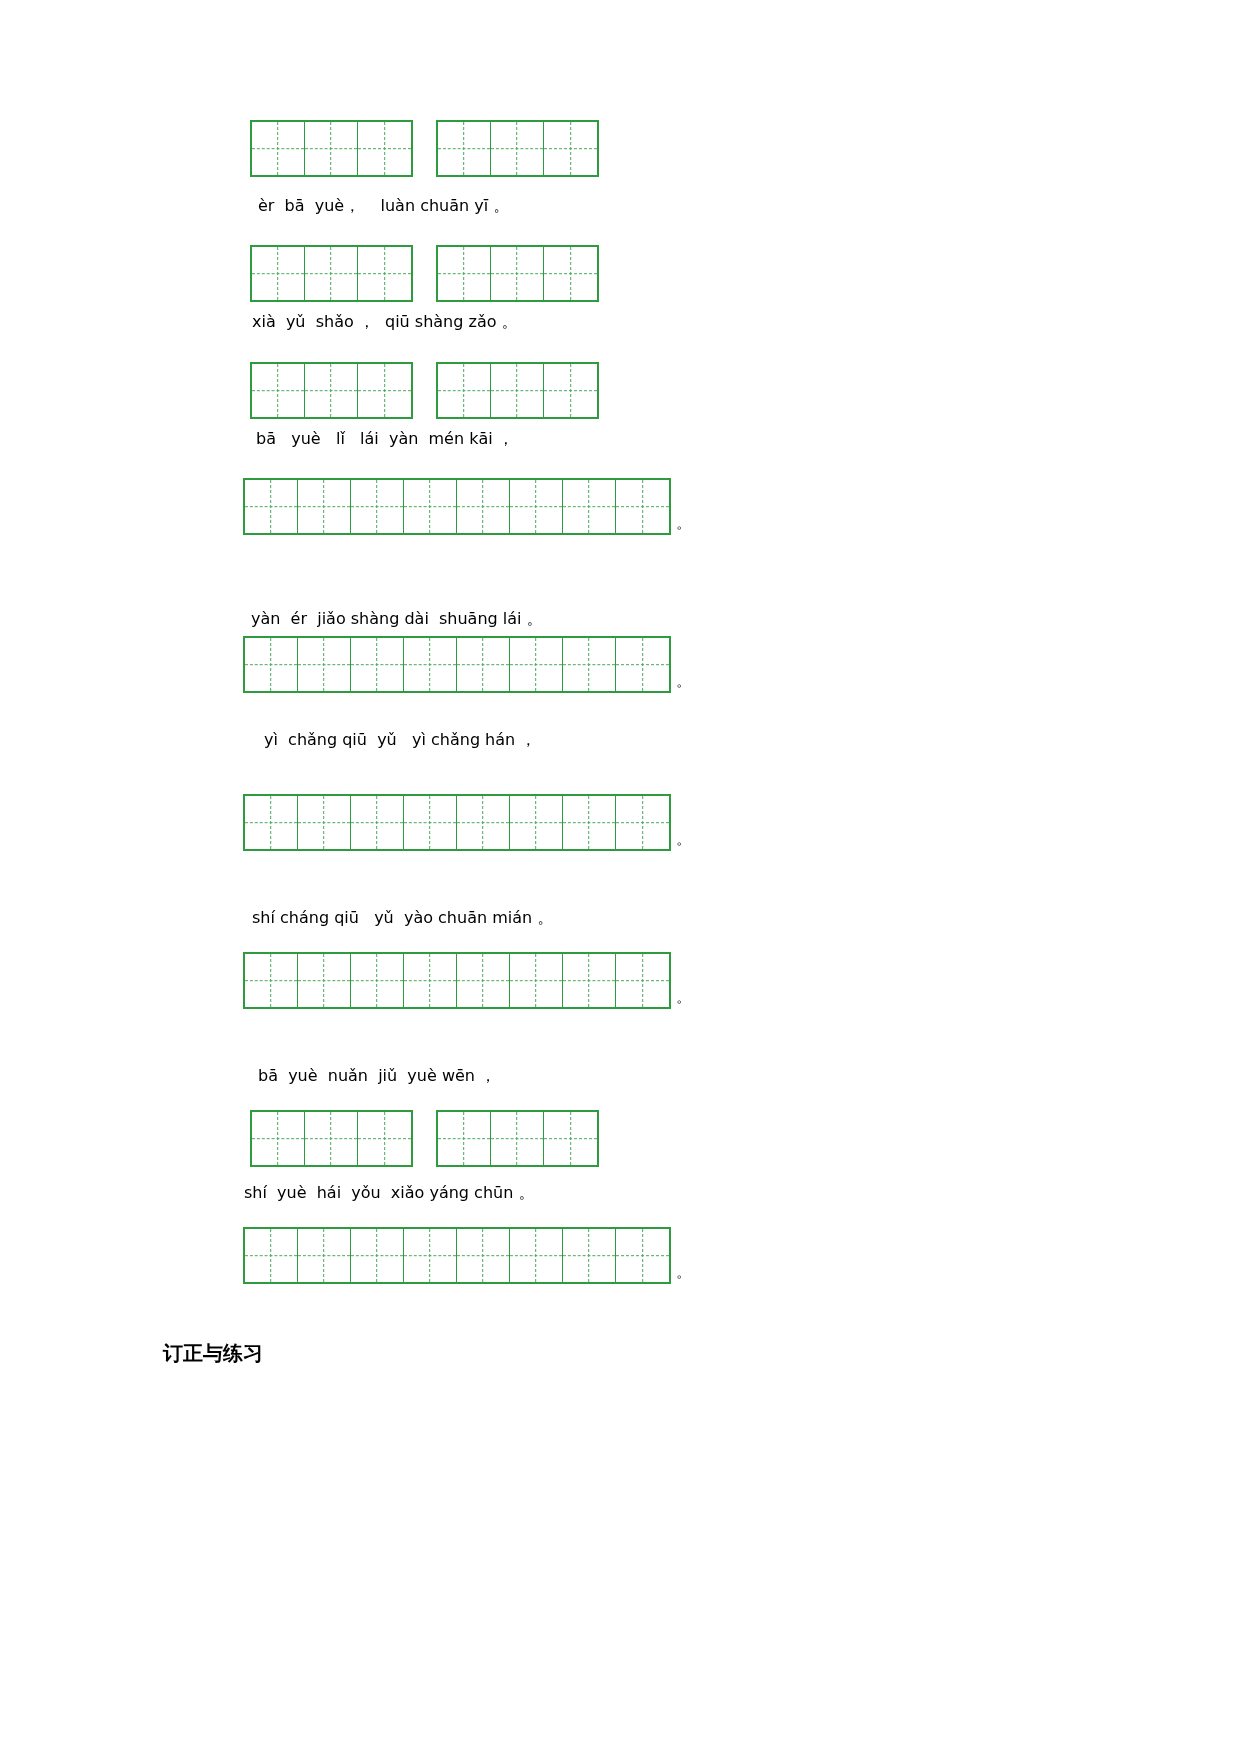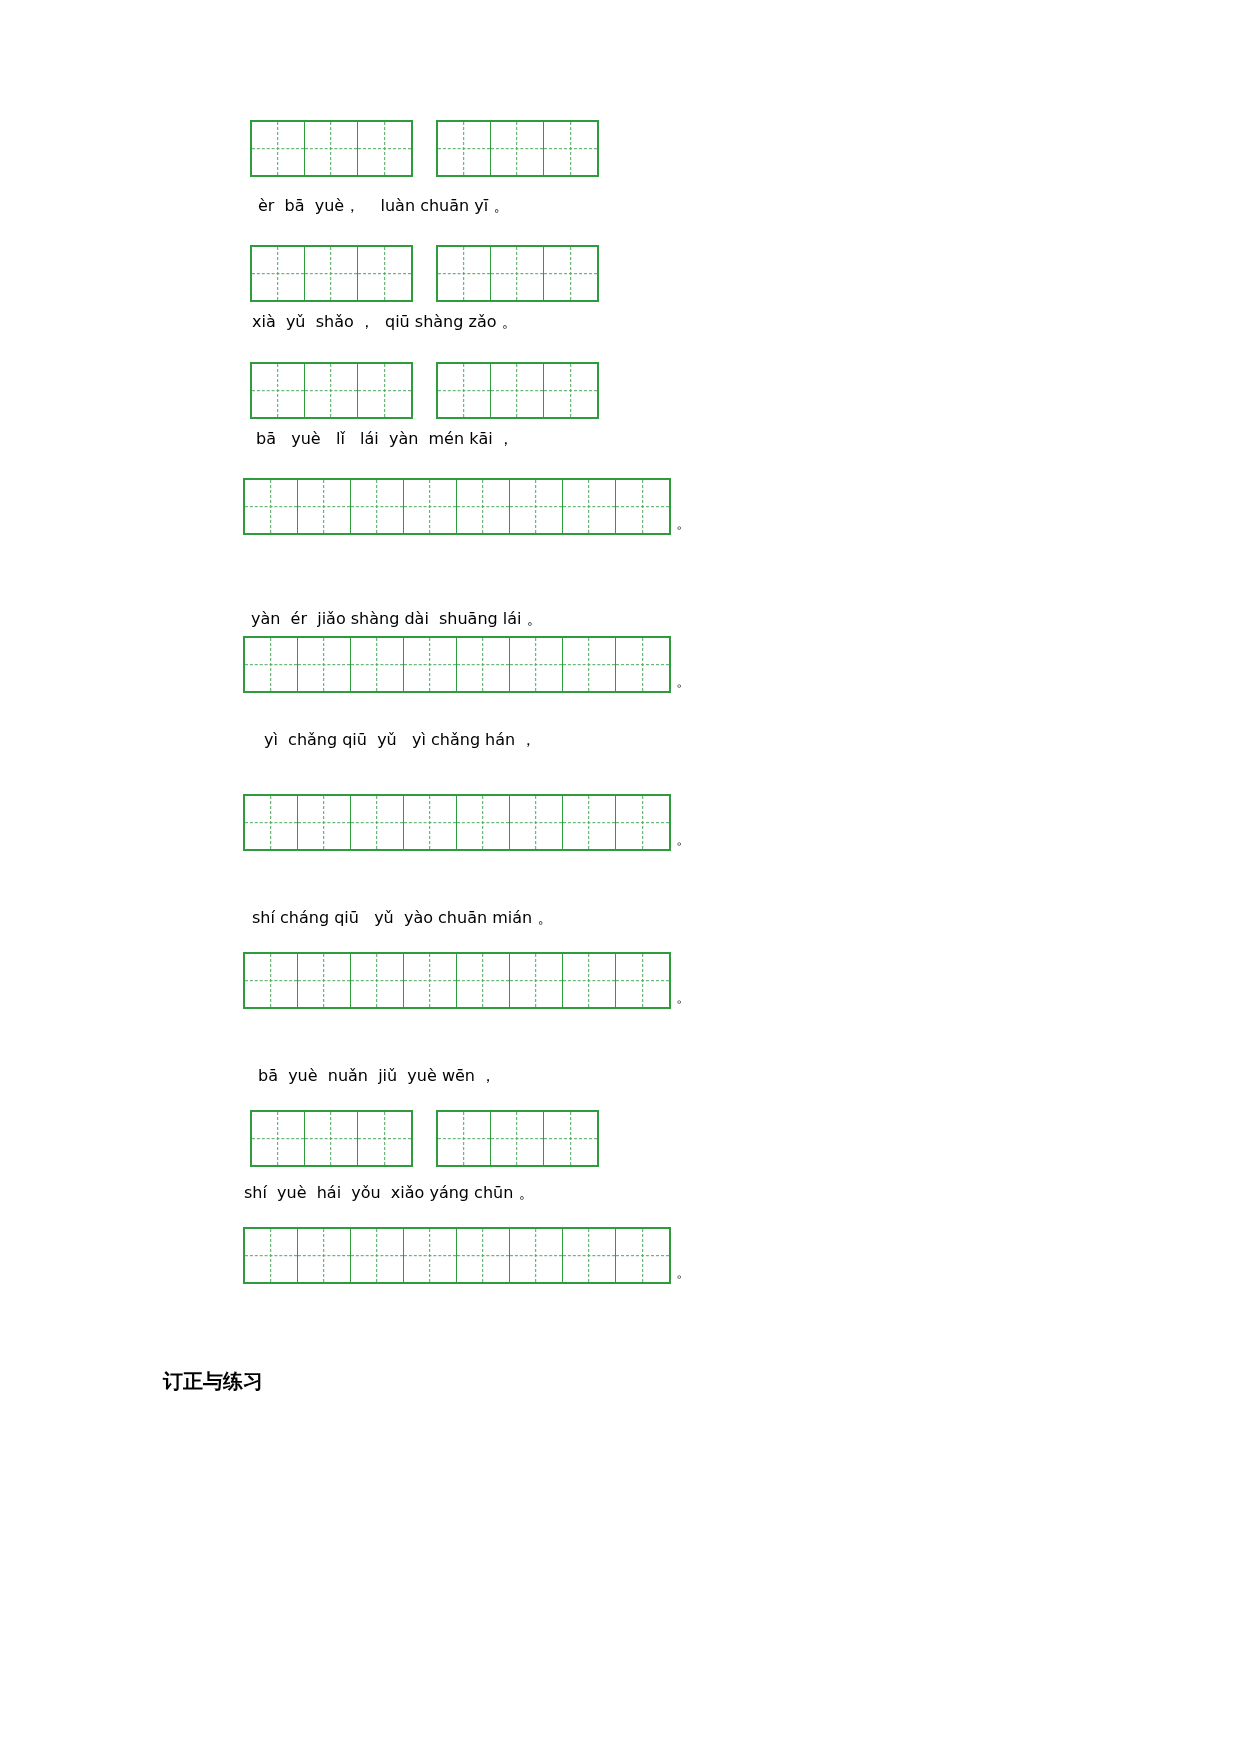--- a/index.html
+++ b/index.html
@@ -88,21 +88,20 @@
     white-space: pre;
     line-height: 1.2;
   }
 
   
   .heading {
     font-family: "DejaVu Sans", sans-serif;
     font-weight: bold;
     font-size: 20px;
     color: #000000;
-    margin-top: 28px;
   }
 
   .blk { position: absolute; }
 </style>
 </head>
 <body>
 
 <div class="page">
   <div class="content">
 

